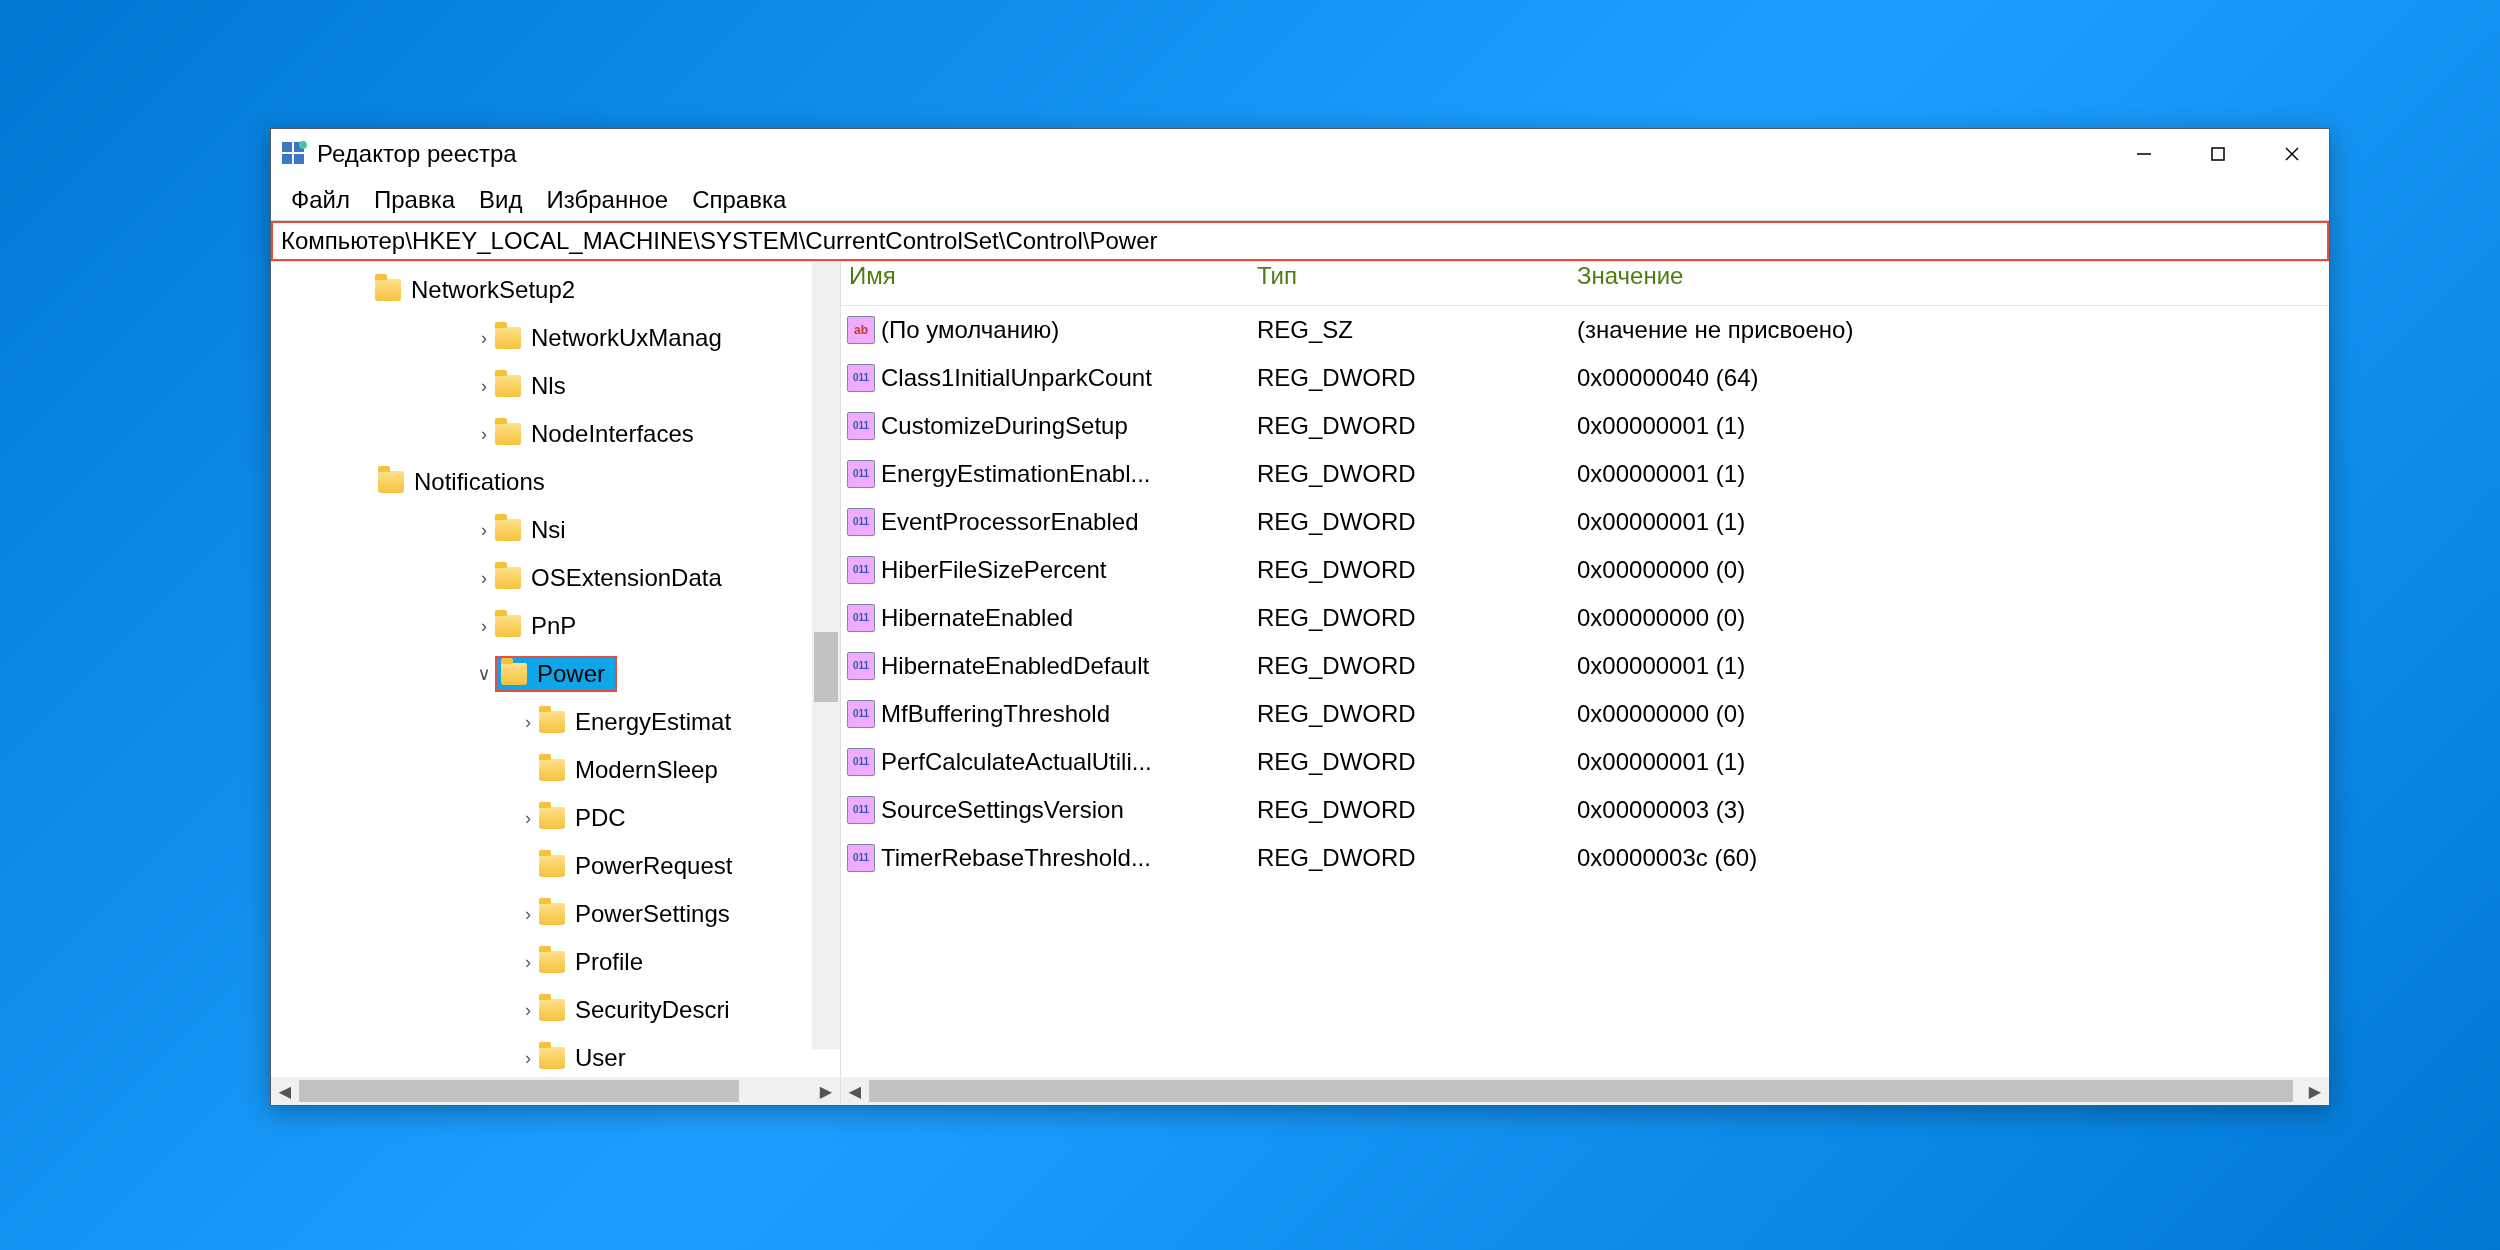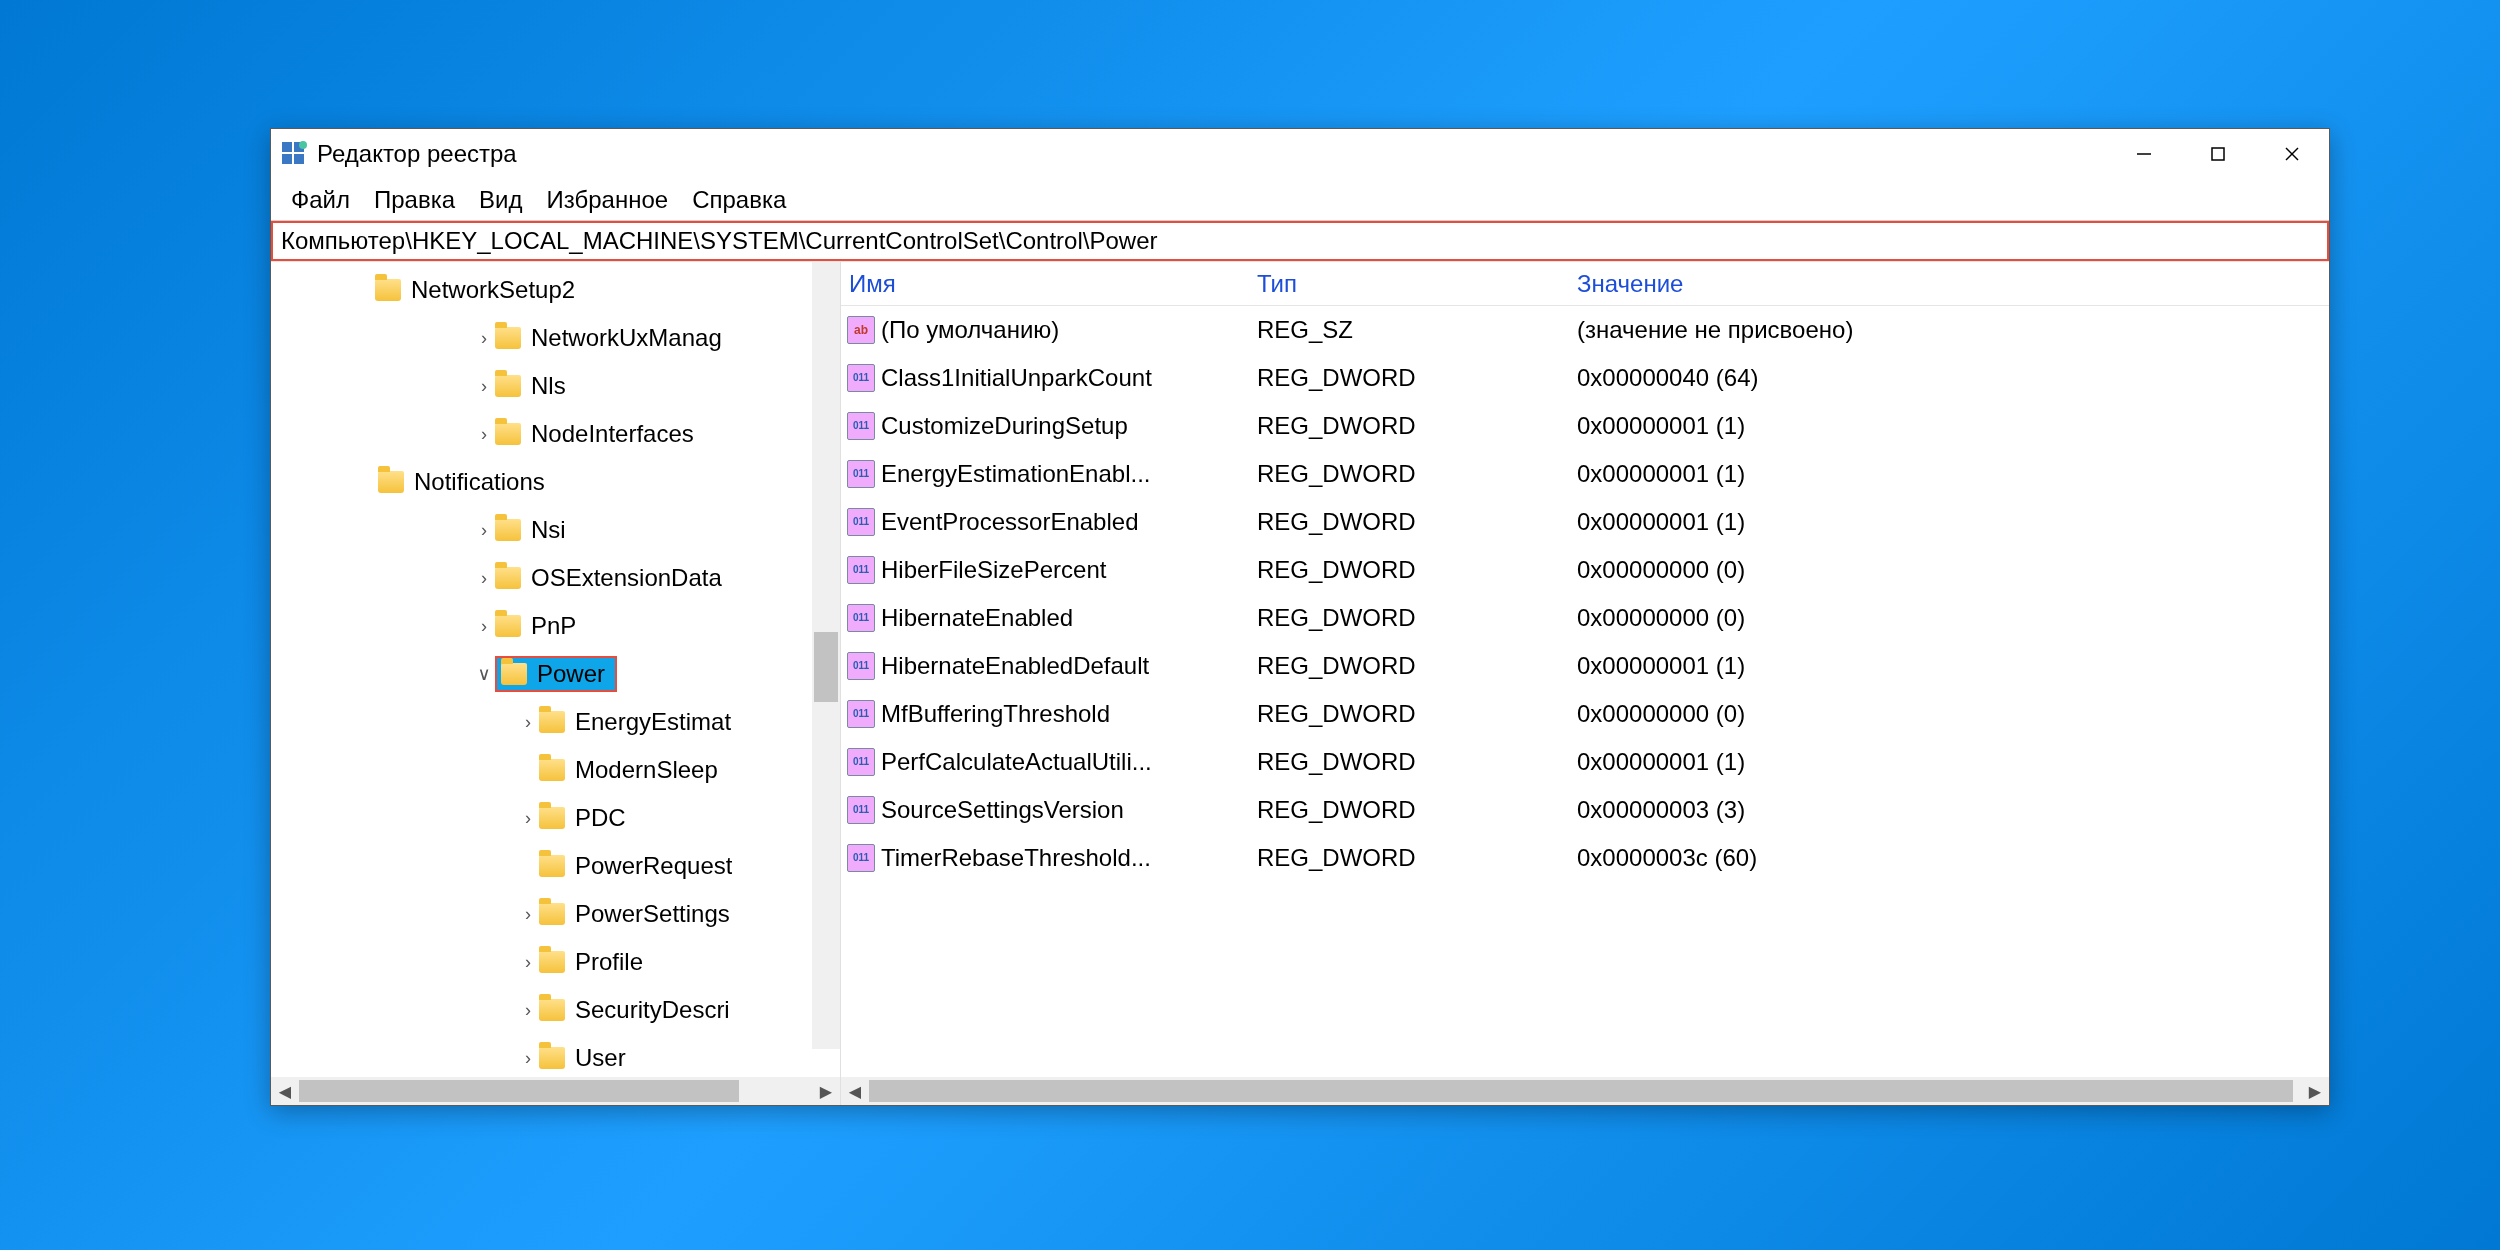--- a/index.html
+++ b/index.html
@@ -196,24 +196,24 @@
   }
   .list-pane {
     flex: 1;
     display: flex;
     flex-direction: column;
     overflow: hidden;
   }
   .list-header {
     height: 44px;
     display: flex;
-    align-items: center;
+    align-items: flex-start;
     border-bottom: 1px solid #e5e5e5;
     font-size: 24px;
-    color: #1d4ed8;
+    color: #4d7c0f;
   }
   .col-name  { width: 408px; padding-left: 8px; }
   .col-type  { width: 320px; padding-left: 8px; }
   .col-value { flex: 1; padding-left: 8px; }
   .list-body {
     flex: 1;
     overflow: hidden;
     position: relative;
   }
   .list-row {

